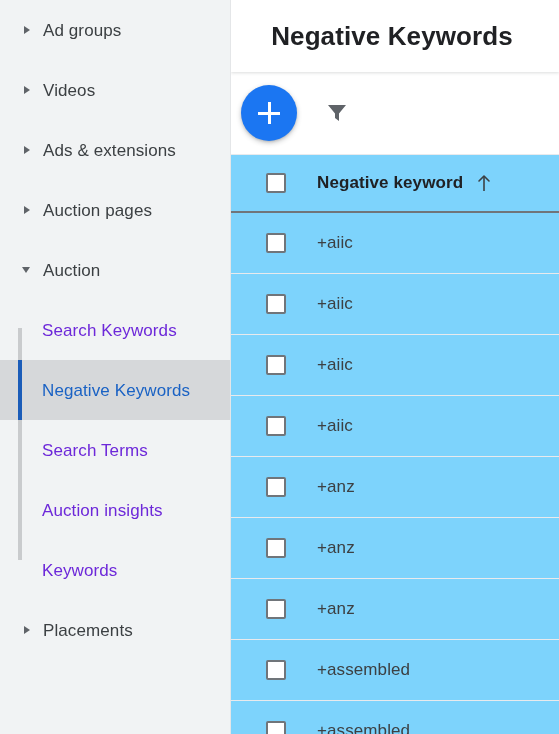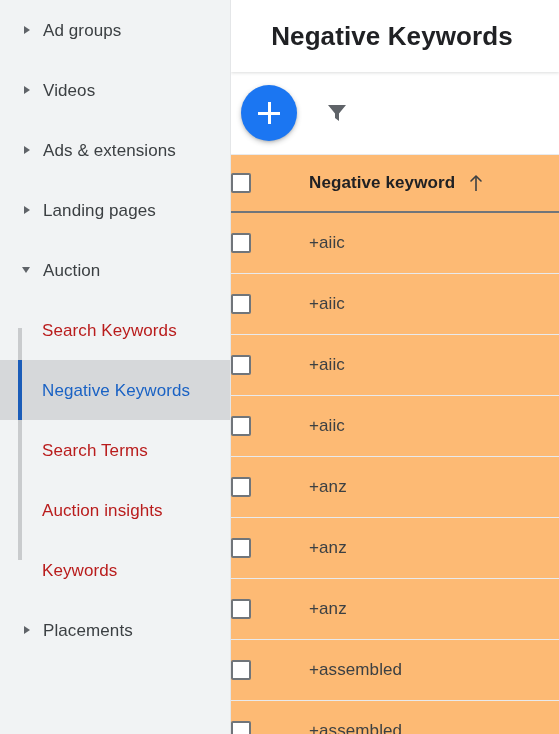--- a/index.html
+++ b/index.html
@@ -86,21 +86,21 @@
   .sub-item {
     position: relative;
     height: 60px;
     display: flex;
     align-items: center;
     padding-left: 42px;
     cursor: pointer;
   }
   .sub-item .nav-label {
     font-size: 17px;
-    color: #b91c1c;
+    color: #6d28d9;
   }
   .sub-item.active {
     background: #d6d8da;
   }
   .sub-item.active .nav-label {
     color: #1a62c4;
   }
   .sub-item.active::before {
     content: "";
     position: absolute;
@@ -216,23 +216,23 @@
   
   #table {
     position: relative;
     background: #ffffff;
   }
 
   .t-row {
     display: flex;
     align-items: center;
     height: 61px;
+    padding-left: 35px;
     border-bottom: 1px solid #e8eaed;
-    background: #fdba74;
-    gap: 27px;
+    background: #7dd3fc;
   }
   .t-row.header-row {
     height: 59px;
     border-top: 1px solid #e8eaed;
     border-bottom: 2px solid #70757a;
   }
 
   .cb {
     width: 20px; height: 20px;
     border: 2px solid #70757a;
@@ -295,21 +295,21 @@
         <span class="nav-label">Videos</span>
       </li>
 
       <li class="nav-item">
         <span class="caret caret-right"></span>
         <span class="nav-label">Ads &amp; extensions</span>
       </li>
 
       <li class="nav-item">
         <span class="caret caret-right"></span>
-        <span class="nav-label">Landing pages</span>
+        <span class="nav-label">Auction pages</span>
       </li>
 
       <li class="nav-item">
         <span class="caret caret-down"></span>
         <span class="nav-label">Auction</span>
       </li>
 
       <li class="sub-item">
         <span class="nav-label">Search Keywords</span>
       </li>

